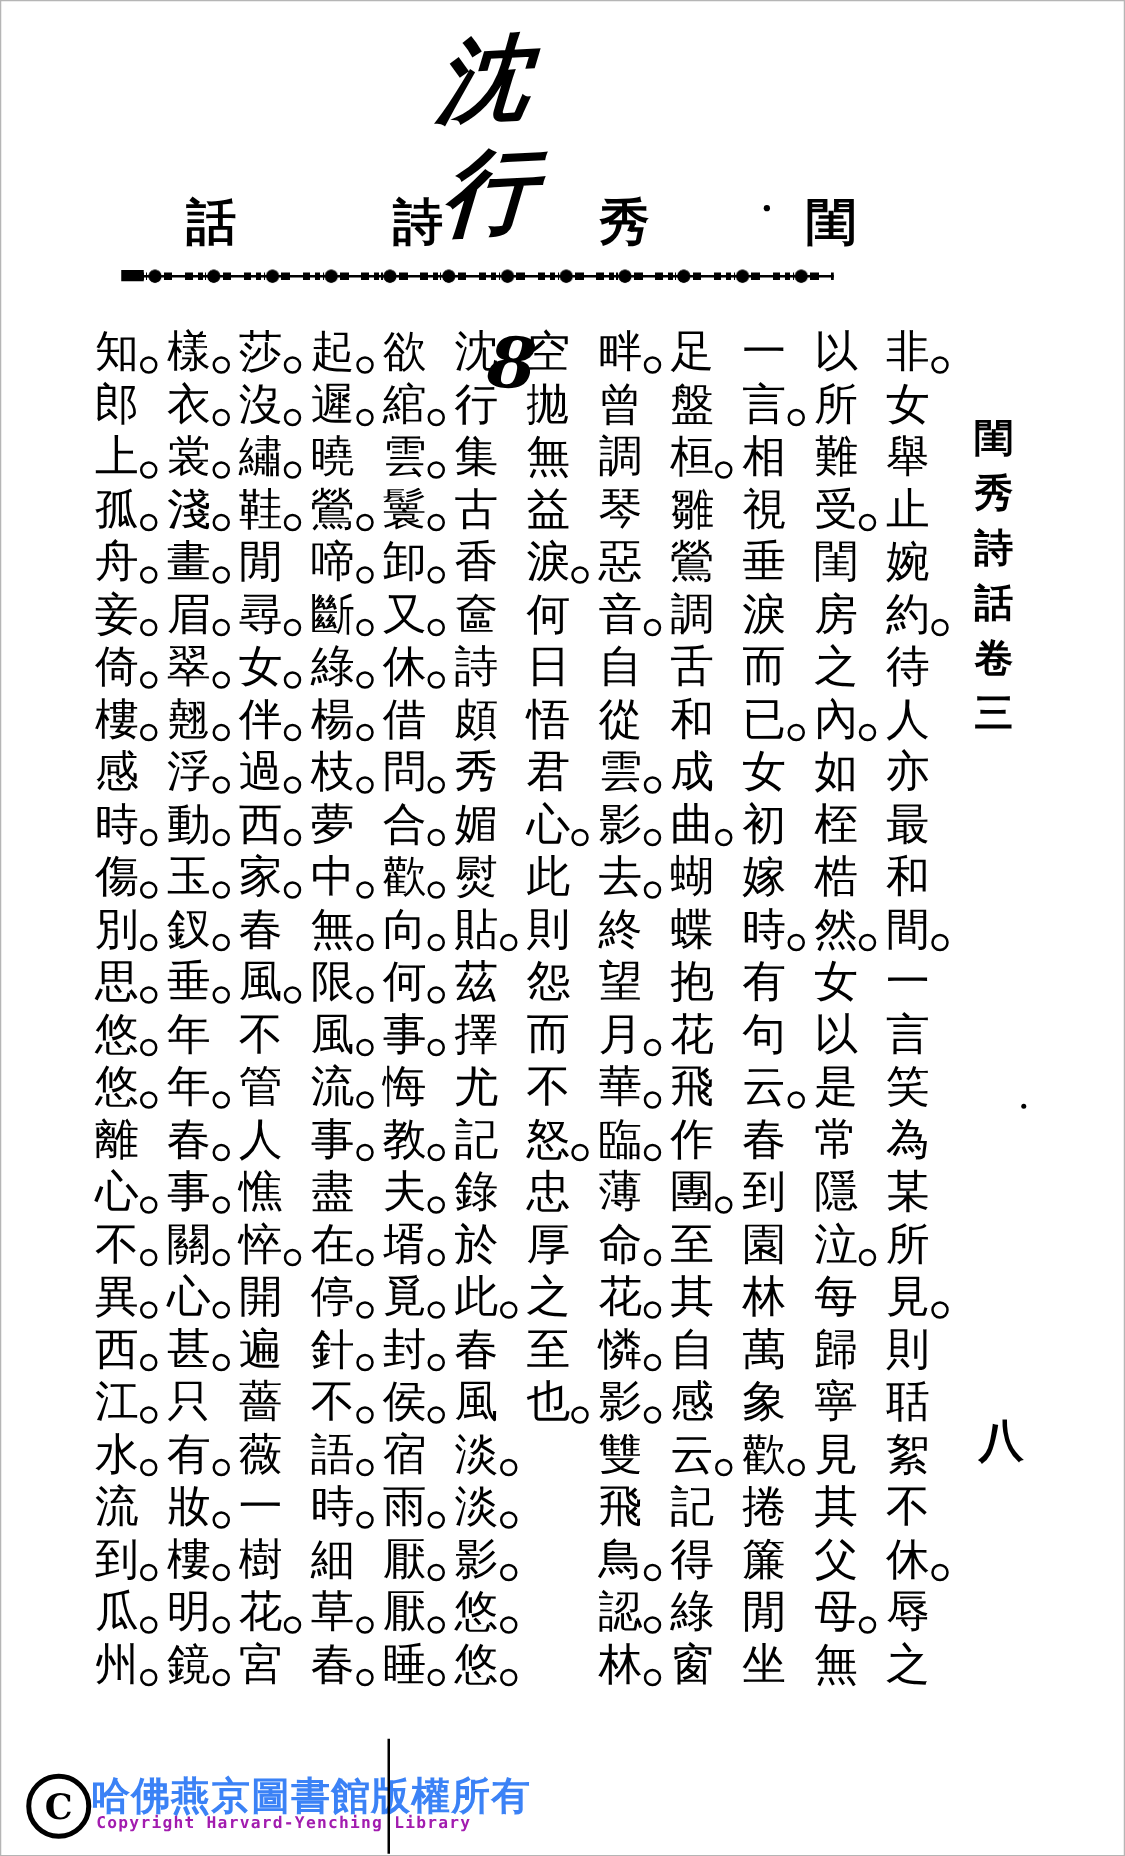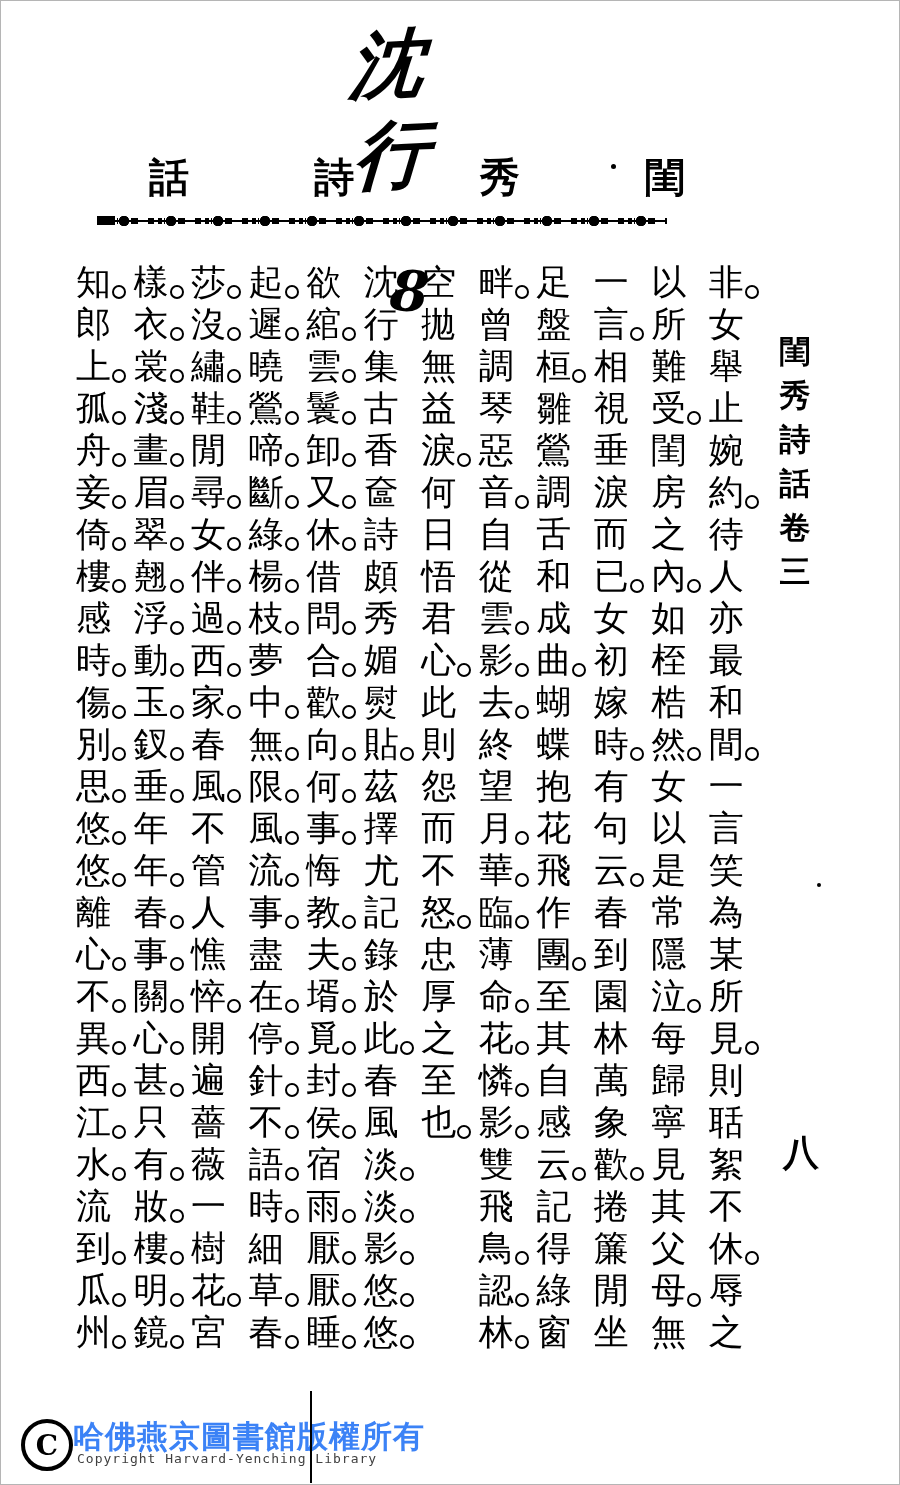--- a/index.html
+++ b/index.html
@@ -76,21 +76,21 @@
     display:flex;align-items:center;justify-content:center;
     font-size:28px;font-weight:bold;font-family:"DejaVu Serif",serif;
   }
   .stamp-cn{
     position:absolute;left:72px;top:1415px;
     font-size:31px;font-weight:600;letter-spacing:1px;color:#3b82f6;
   }
   .stamp-en{
     position:absolute;left:76px;top:1450px;
     font-family:"DejaVu Sans Mono",monospace;
-    font-size:13px;font-weight:normal;letter-spacing:1px;color:#404040;
+    font-size:13px;font-weight:bold;letter-spacing:1px;color:#a21caf;
   }
   .stamp-divider{
     position:absolute;left:309px;top:1390px;width:2px;height:92px;background:#000;
   }
   .speck{position:absolute;background:#000;border-radius:50%;}
   .speck1{left:610px;top:163px;width:5px;height:5px;}
   .speck2{left:816px;top:882px;width:4px;height:4px;}
 </style>
 </head>
 <body>

